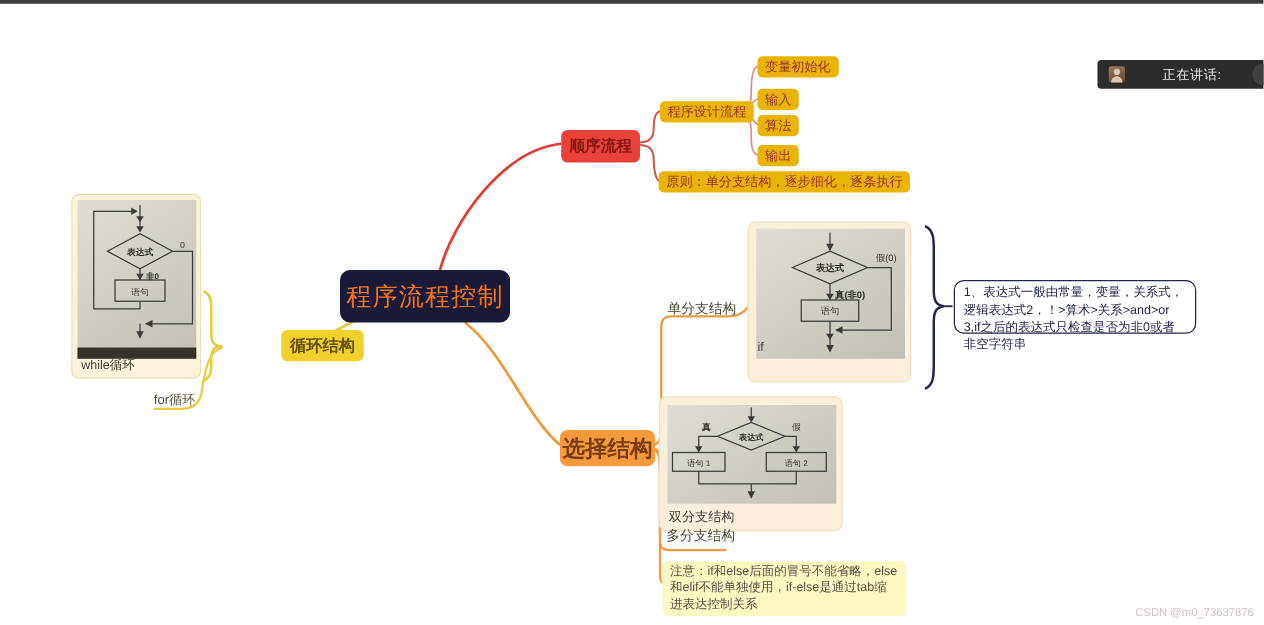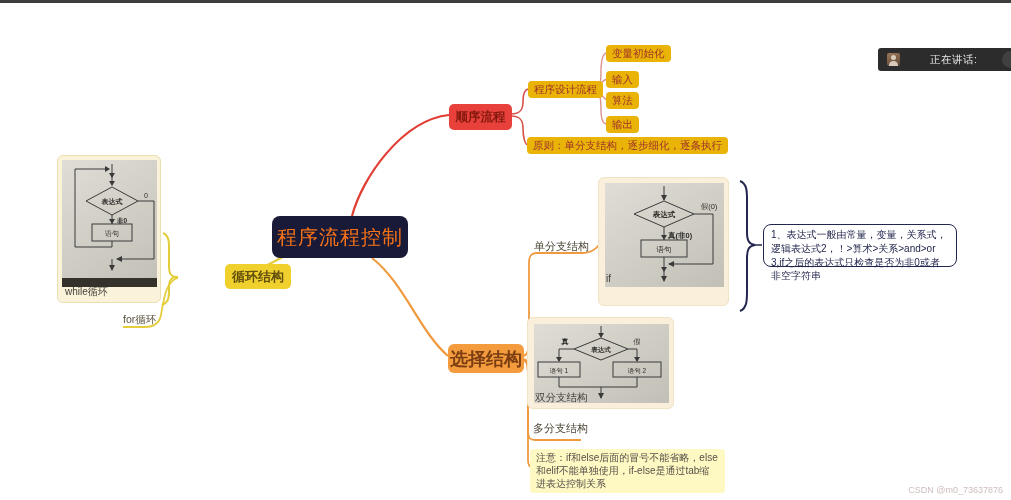--- a/index.html
+++ b/index.html
@@ -41,21 +41,21 @@
   #multi-label{left:533px;top:403px;margin-top:18px;}
   #for-label{left:123px;top:313px;font-size:10.5px;color:#56503c;}
   
   .card{z-index:2;background:#f9efdb;border:1px solid #f0e2c2;border-radius:6px;box-sizing:border-box;}
   #while-card{left:57px;top:155px;width:104px;height:148px;background:#faf3da;border-color:#eadfb0;}
   .photo{position:absolute;background:linear-gradient(145deg,#e0ddd6 0%,#cecbc3 60%,#c2bfb7 100%);}
   #while-photo{left:4px;top:4px;width:95px;height:127px;}
   #while-photo .darkedge{position:absolute;left:0;bottom:0;width:100%;height:9px;background:#35322c;}
   #if-card{left:598px;top:177px;width:131px;height:129px;}
   #if-photo{left:6px;top:5px;width:119px;height:104px;}
-  #double-card{left:527px;top:317px;width:147px;height:92px;}
+  #double-card{left:527px;top:317px;width:147px;height:108px;}
   #double-photo{left:6px;top:6px;width:135px;height:79px;}
   .caption{position:absolute;left:7px;font-size:10px;color:#44403a;white-space:nowrap;}
   #while-caption{bottom:3px;}
   #if-caption{bottom:21px;}
   #double-caption{bottom:3px;font-size:10.5px;}
   
   #summary-note{left:763px;top:224px;width:194px;height:43px;border:1.5px solid #23264e;border-radius:8px;
                 background:#ffffff;color:#23264e;font-size:10px;line-height:1.38;padding:3px 7px;
                 box-sizing:border-box;z-index:2;}
   

